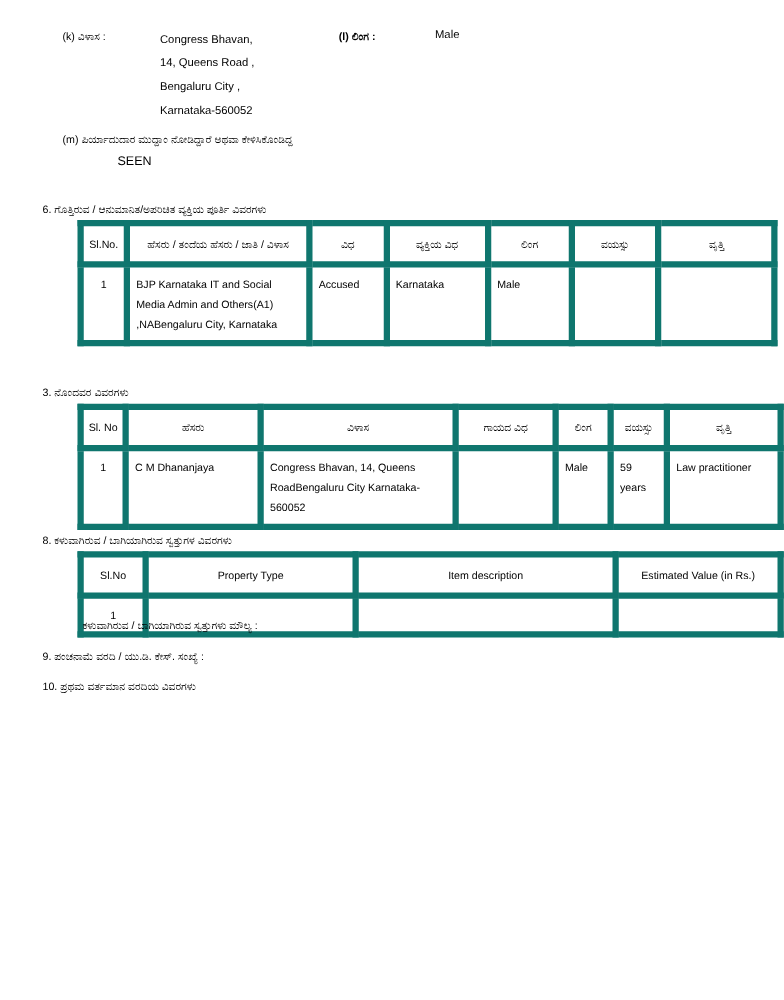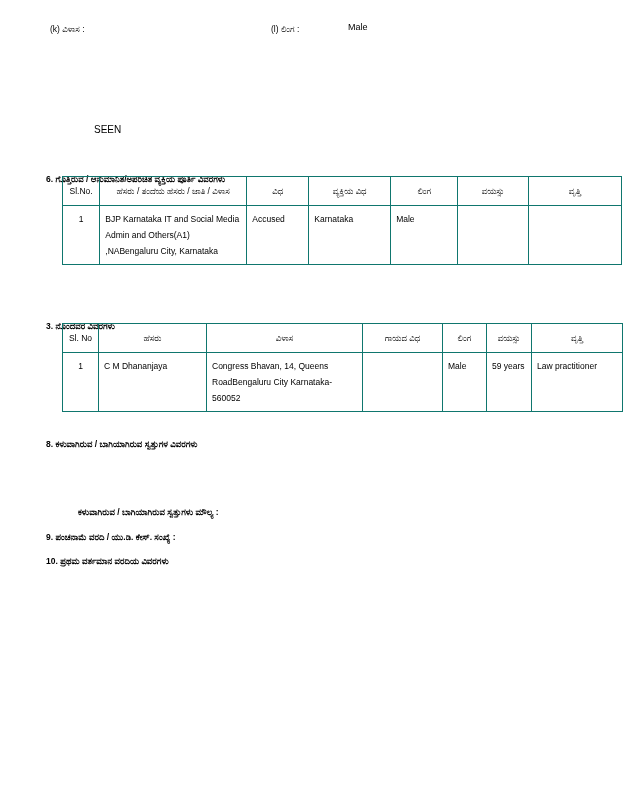--- a/index.html
+++ b/index.html
@@ -46,20 +46,21 @@
     left: 100px;
     top: 4px;
     line-height: 19px;
     font-size: 9px;
   }
   .lbl-l {
     position: absolute;
     left: 243px;
     top: 6px;
     font-size: 9px;
+    font-weight: bold;
   }
   .gender-val {
     position: absolute;
     left: 320px;
     top: 4px;
     font-size: 9px;
   }
   .lbl-m {
     position: absolute;
     left: 22px;
@@ -69,39 +70,38 @@
   .seen-val {
     position: absolute;
     left: 66px;
     top: 106px;
     font-size: 10px;
   }
 
   
   .sec-head {
     font-size: 9px;
-    margin: 16px;
+    margin: 4px;
     padding: 0;
-    font-weight: bold;
   }
   .sec-6 { position: absolute; left: 2px; top: 140px; }
   .sec-7 { position: absolute; left: 2px; top: 287px; }
   .sec-8 { position: absolute; left: 2px; top: 405px; }
   .sec-8b { position: absolute; left: 34px; top: 473px; }
   .sec-9 { position: absolute; left: 2px; top: 498px; text-align: center; }
   .sec-10 { position: absolute; left: 2px; top: 522px; }
 
   
   table {
     border-collapse: collapse;
     font-size: 8.5px;
     table-layout: fixed;
   }
   table td, table th {
-    border: 1px solid #0f766e;
+    border: 5px solid #0f766e;
     vertical-align: top;
     padding: 5px 5px;
     font-weight: normal;
     line-height: 16px;
     margin-top: 35px;
   }
   table th {
     text-align: center;
     padding: 6px 3px;
   }
@@ -149,22 +149,29 @@
   .kn { font-size: 8.5px; }
 </style>
 </head>
 <body>
 
 <div class="page">
   <div class="content">
 
     <div class="addr-block">
       <div class="lbl-k kn">(k) ವಿಳಾಸ :</div>
+      <div class="addr-val">
+        <div>Congress Bhavan,</div>
+        <div>14, Queens Road ,</div>
+        <div>Bengaluru City ,</div>
+        <div>Karnataka-560052</div>
+      </div>
       <div class="lbl-l kn">(l) ಲಿಂಗ :</div>
       <div class="gender-val">Male</div>
+      <div class="lbl-m kn">(m) ಪಿರ್ಯಾದುದಾರ ಮುದ್ದಾಂ ನೋಡಿದ್ದಾರೆ ಅಥವಾ ಕೇಳಿಸಿಕೊಂಡಿದ್ದ</div>
       <div class="seen-val">SEEN</div>
     </div>
 
     <div class="sec-head sec-6 kn">6. ಗೊತ್ತಿರುವ / ಆನುಮಾನಿತ/ಅಪರಿಚಿತ ವ್ಯಕ್ತಿಯ ಪೂರ್ತಿ ವಿವರಗಳು</div>
     <table class="tbl-6">
       <colgroup>
         <col class="c0">
           <col class="c1">
           <col class="c2">
           <col class="c3">
@@ -225,20 +232,44 @@
           <td>Congress Bhavan, 14, Queens RoadBengaluru City Karnataka-560052</td>
           <td></td>
           <td>Male</td>
           <td>59 years</td>
           <td>Law practitioner</td>
         </tr>
       </tbody>
     </table>
 
     <div class="sec-head sec-8 kn">8. ಕಳುವಾಗಿರುವ / ಬಾಗಿಯಾಗಿರುವ ಸ್ವತ್ತುಗಳ ವಿವರಗಳು</div>
+    <table class="tbl-8">
+      <colgroup>
+        <col class="c0">
+          <col class="c1">
+          <col class="c2">
+          <col class="c3">
+      </colgroup>
+      <thead>
+        <tr>
+          <th>Sl.No</th>
+          <th>Property Type</th>
+          <th>Item description</th>
+          <th>Estimated Value (in Rs.)</th>
+        </tr>
+      </thead>
+      <tbody>
+        <tr>
+          <td class="ctr">1</td>
+          <td></td>
+          <td></td>
+          <td></td>
+        </tr>
+      </tbody>
+    </table>
     <div class="sec-head sec-8b kn">ಕಳುವಾಗಿರುವ / ಬಾಗಿಯಾಗಿರುವ ಸ್ವತ್ತುಗಳು ಮೌಲ್ಯ :</div>
 
     <div class="sec-head sec-9 kn">9. ಪಂಚನಾಮೆ ವರದಿ / ಯು.ಡಿ. ಕೇಸ್. ಸಂಖ್ಯೆ :</div>
 
     <div class="sec-head sec-10 kn">10. ಪ್ರಥಮ ವರ್ತಮಾನ ವರದಿಯ ವಿವರಗಳು</div>
 
   </div>
 </div>
 
 </body></html>

